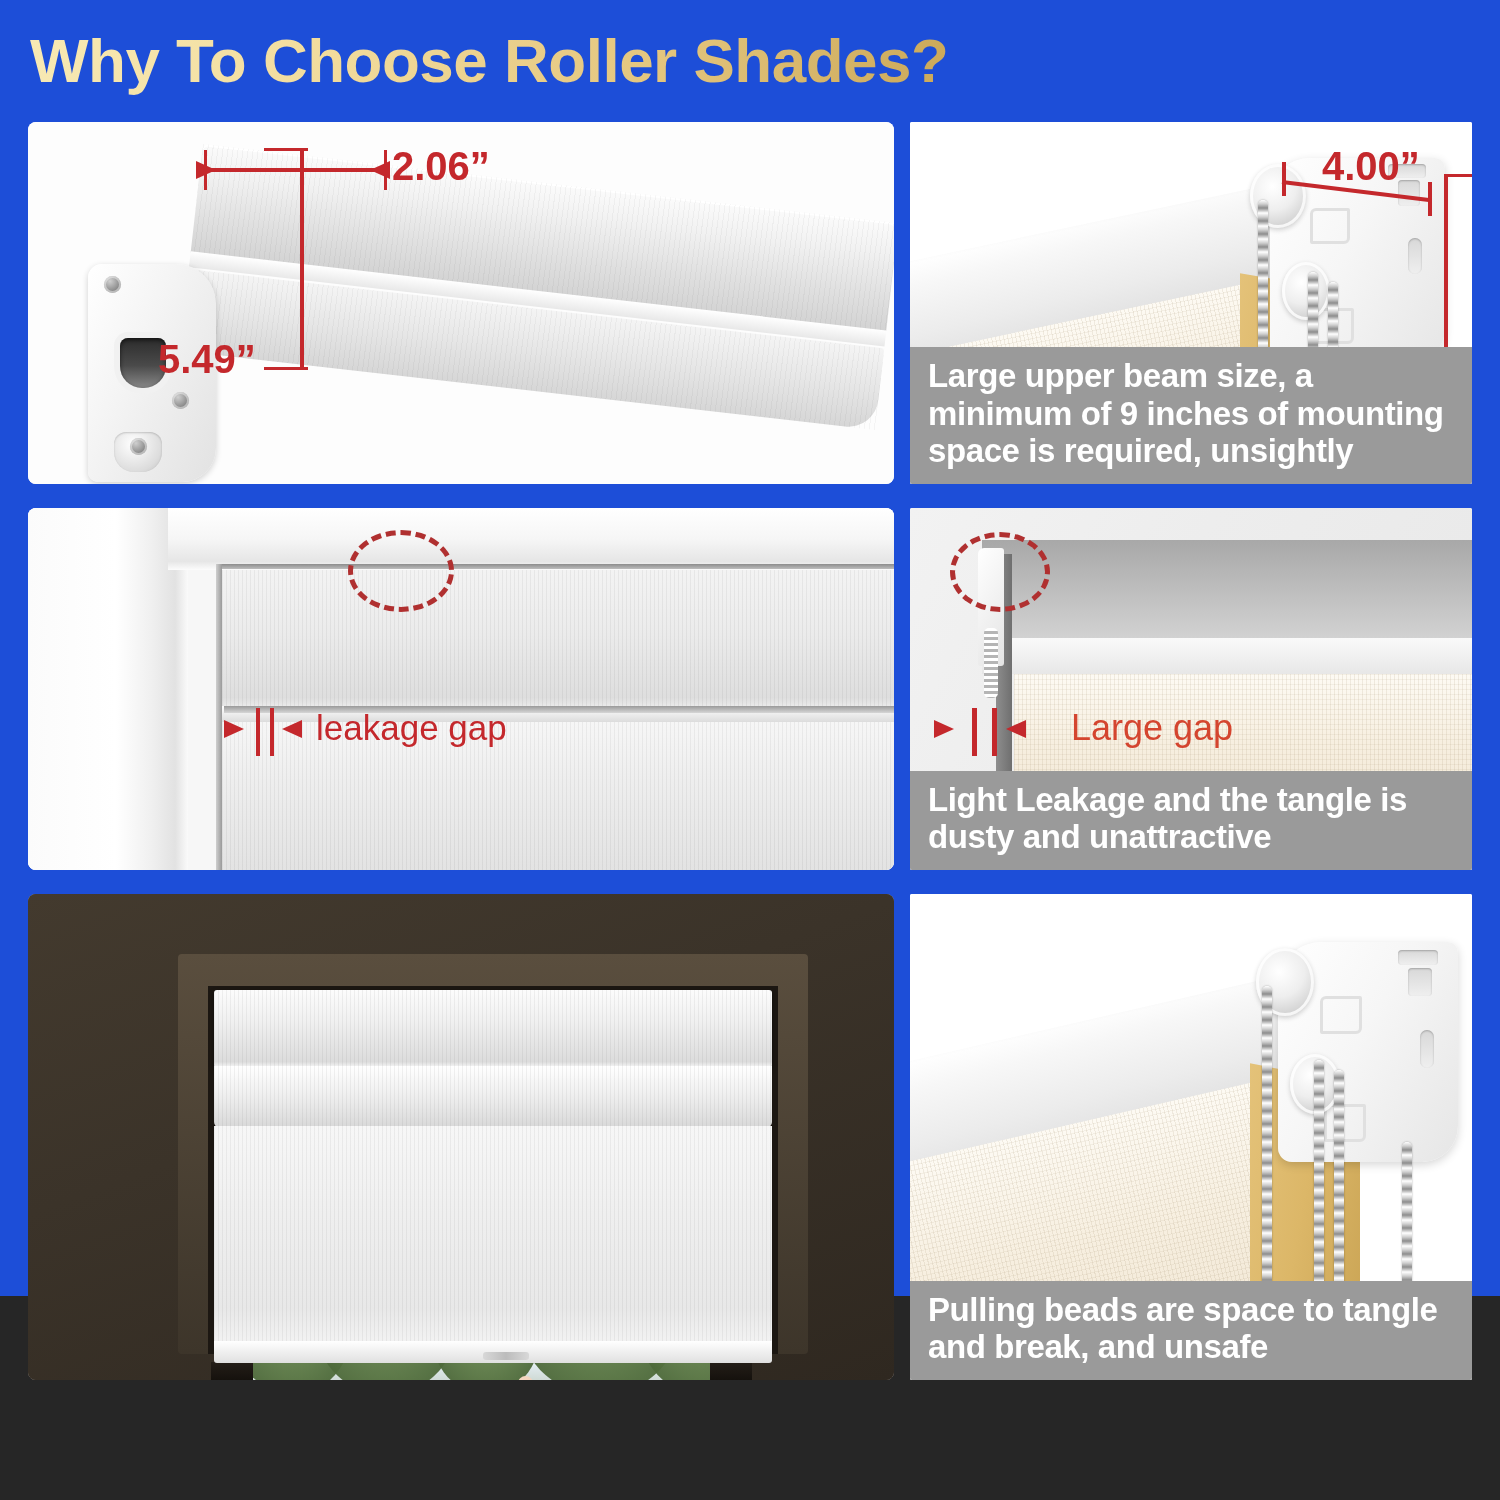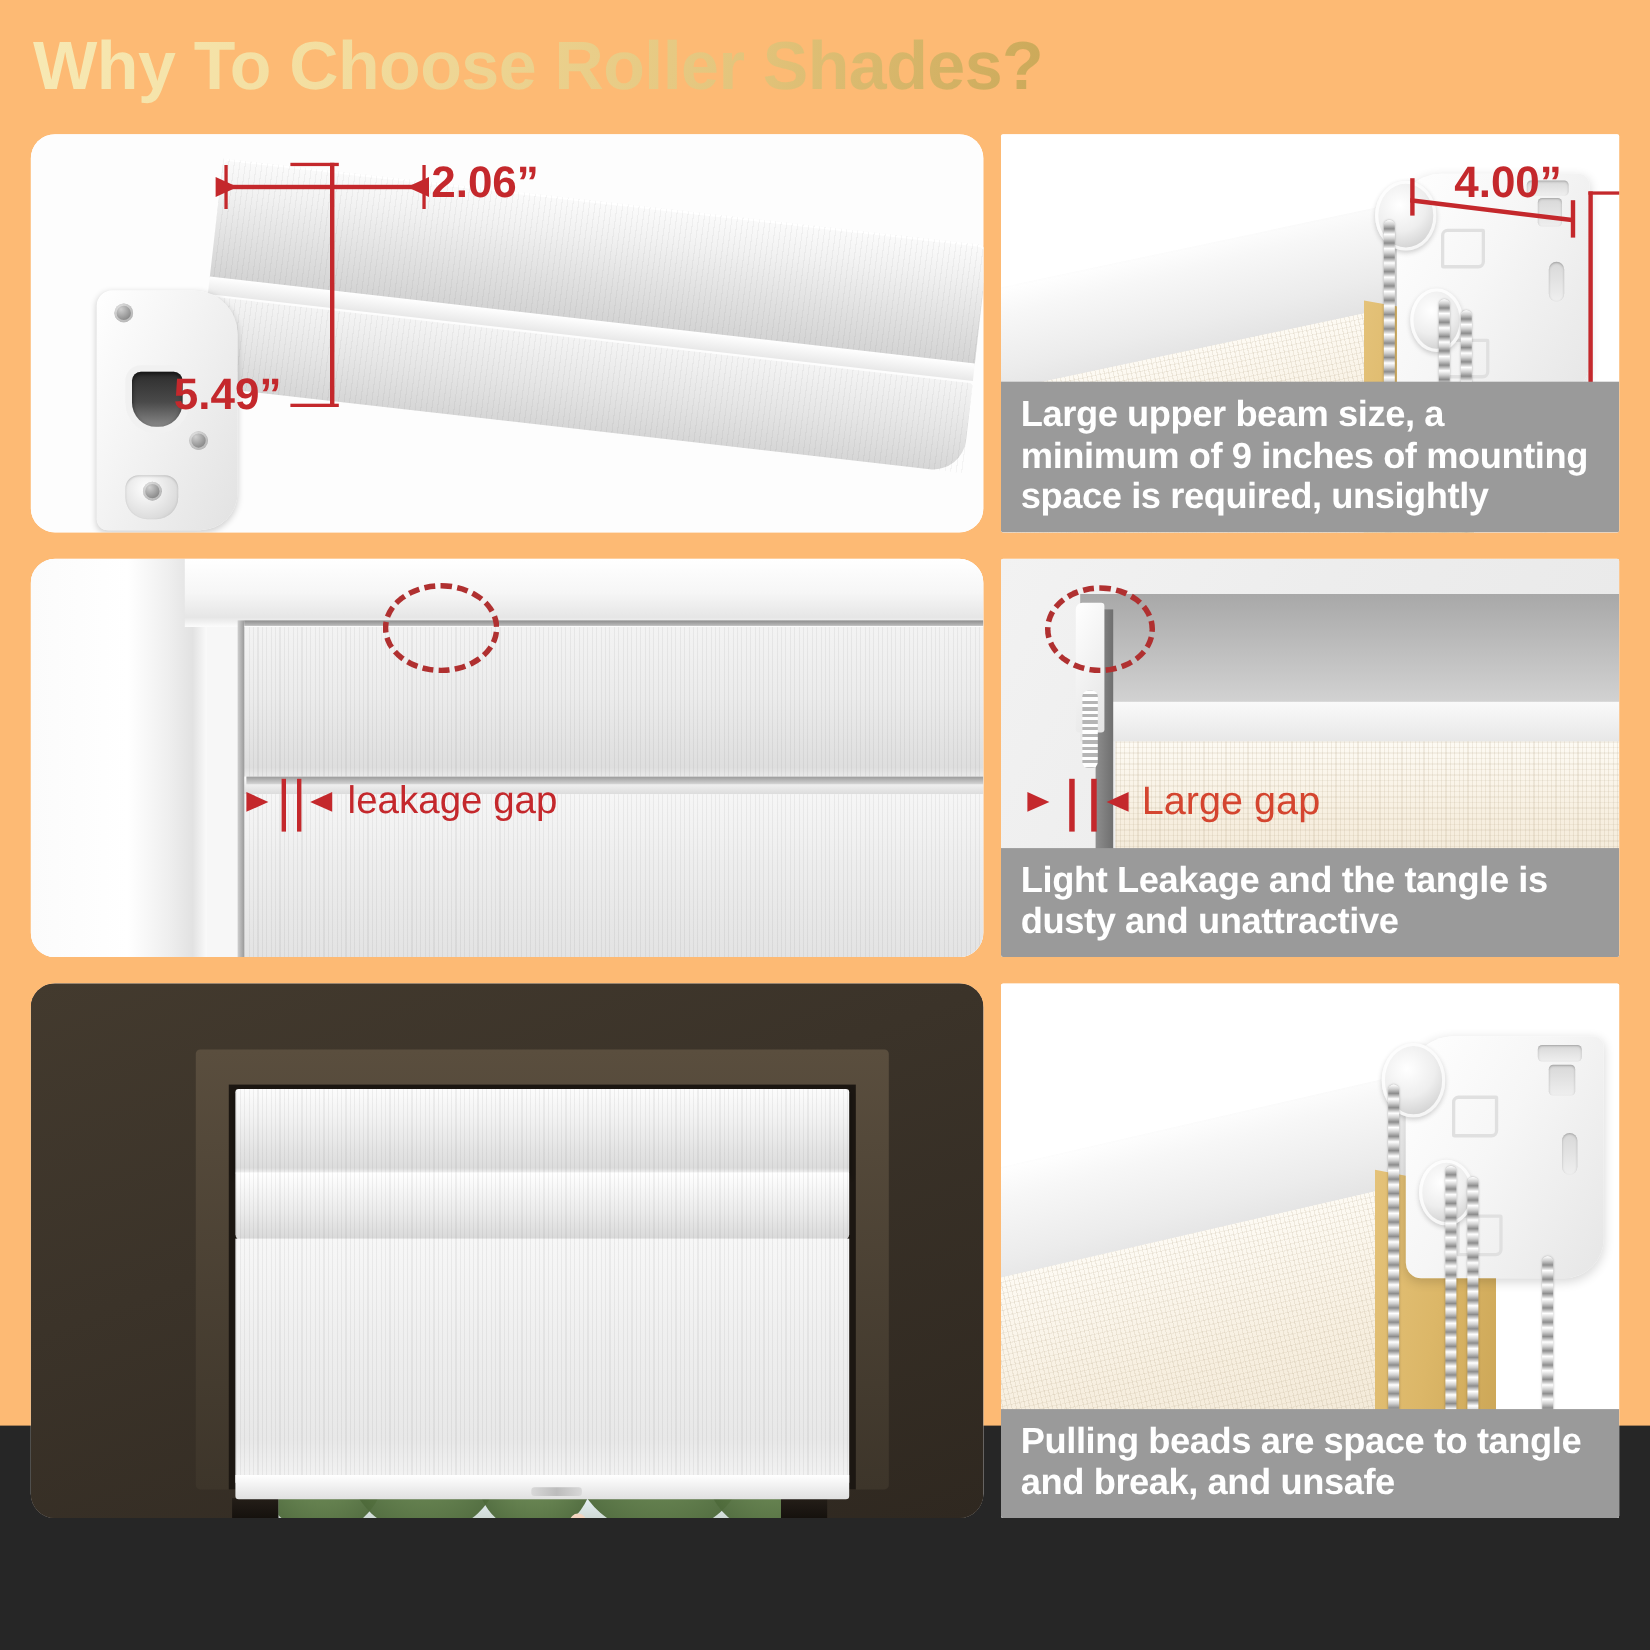--- a/index.html
+++ b/index.html
@@ -11,21 +11,21 @@
     width: 1500px;
     height: 1500px;
     overflow: hidden;
     font-family: "Liberation Sans", sans-serif;
   }
 
   #page {
     position: relative;
     width: 1500px;
     height: 1296px;
-    background: #fdba74;
+    background: #1d4ed8;
   }
 
   
   #title {
     position: absolute;
     left: 30px;
     top: 22px;
     width: 1200px;
     height: 78px;
     font-size: 62px;
@@ -39,21 +39,21 @@
     color: transparent;
     -webkit-text-fill-color: transparent;
   }
 
   
   .panel {
     position: absolute;
     overflow: hidden;
     background: #ffffff;
   }
-  .panel.left  { border-radius: 22px; }
+  .panel.left  { border-radius: 8px; }
   .panel.right { border-radius: 2px; }
 
   .pimg {
     position: absolute;
     left: 0; right: 0; top: 0; bottom: 0;
     overflow: hidden;
   }
 
   
   .caption {
@@ -425,21 +425,21 @@
 
       <div style="position:absolute;left:68px;top:40px;width:26px;height:118px;background:linear-gradient(120deg,#ffffff,#e4e4e4);border-radius:6px 3px 3px 3px;"></div>
       <div style="position:absolute;left:74px;top:120px;width:14px;height:70px;background:repeating-linear-gradient(180deg,#ffffff 0 3px,#b5b5b5 3px 6px);border-radius:5px;"></div>
 
       <div class="dashcircle" style="left:40px; top:24px; width:90px; height:70px;"></div>
 
       <div class="arrow-r" style="left:24px; top:212px;"></div>
       <div class="tick" style="left:62px; top:200px; width:5px; height:48px;"></div>
       <div class="tick" style="left:82px; top:200px; width:5px; height:48px;"></div>
       <div class="arrow-l" style="left:96px; top:212px;"></div>
-      <div class="ann thin" style="left:128px; top:199px; font-size:36px; color:#d4452f;">Large gap</div>
+      <div class="ann thin" style="left:128px; top:199px; font-size:36px; color:#d4452f;padding-left:33px;">Large gap</div>
     </div>
     <div class="caption gray">
       <div class="ctext">Light Leakage and the tangle is
 dusty and unattractive</div>
     </div>
   </div>
 
   <div class="panel left" style="left:28px; top:894px; width:866px; height:486px;">
     <div class="pimg">
       <div class="rm">

